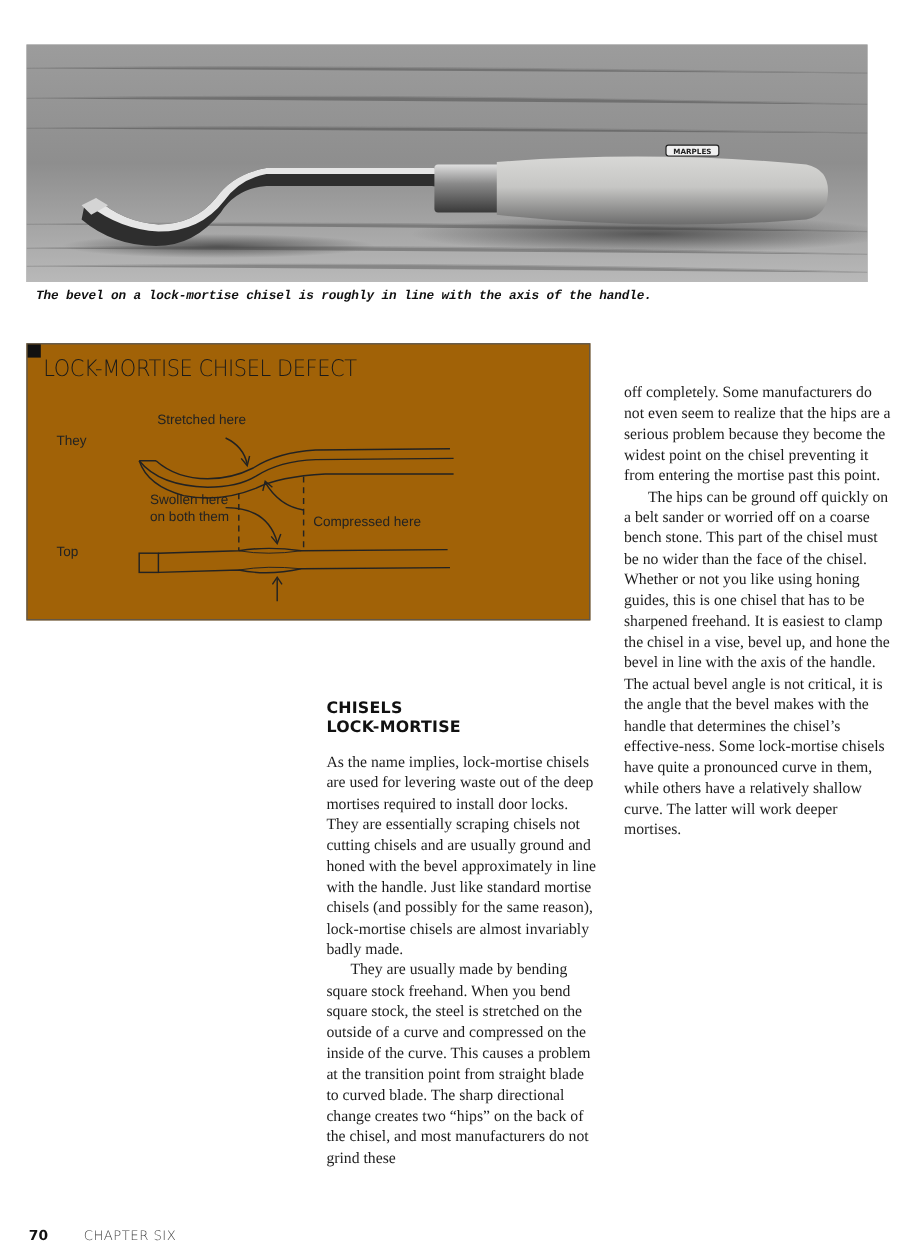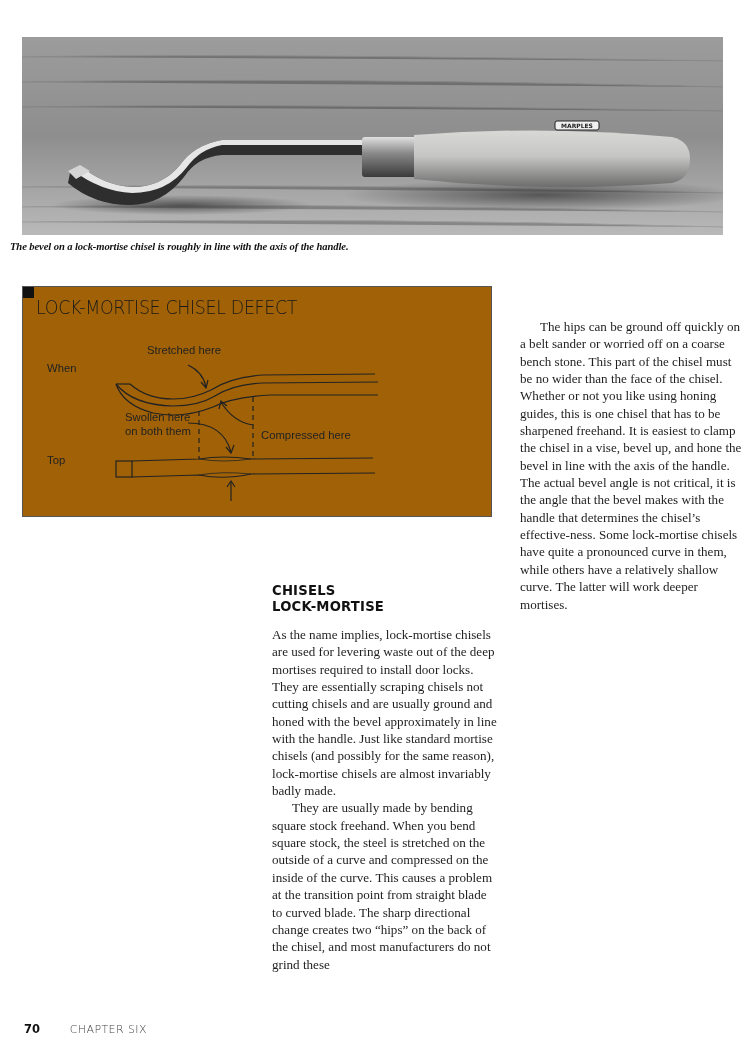--- a/index.html
+++ b/index.html
@@ -6,22 +6,22 @@
     body {
       width: 751px; height: 1050px; background: #ffffff; position: relative; overflow: hidden;
       font-family: "Liberation Serif", serif; color: #1b1b1b;
     }
     .photo {
       position: absolute; left: 22px; top: 37px; width: 701px; height: 198px;
       overflow: hidden; background: #9a9a9a;
     }
     .photo svg { display: block; }
     .caption {
-      position: absolute; left: 10px; top: 241px; width: 700px;
-      font-family: Liberation Serif, serif; font-style: italic; font-weight: bold;
+      position: absolute; left: 30px; top: 241px; width: 700px;
+      font-family: Liberation Mono, monospace; font-style: italic; font-weight: bold;
       font-size: 10.6px; color: #111; letter-spacing: -0.1px;
     }
     .figure-box {
       position: absolute; left: 22px; top: 286px; width: 470px; height: 231px;
       border: 1px solid #555; box-sizing: border-box; background: #a16207;
     }
     .figure-marker {
       position: absolute; left: 0px; top: 0px; width: 11px; height: 11px; background: #111;
     }
     .figure-title {
@@ -132,38 +132,39 @@
       <path d="M109 174 L176 172 Q200 168 228 172 L350 171"></path>
       <path d="M109 190 L176 188 Q200 193 228 187 L352 186"></path>
       <path d="M176 172 Q200 176 228 172" stroke-width="0.8"></path>
       <path d="M176 188 Q200 184 228 187" stroke-width="0.8"></path>
 
       <line x1="208" y1="214" x2="208" y2="195"></line>
       <path d="M204 200 L208 194 L212 200"></path>
     </g>
   </svg>
 
-  <div class="fig-label" style="left:24px; top:75px;">When</div>
+  <div class="fig-label" style="left:24px; top:75px;">They</div>
   <div class="fig-label" style="left:24px; top:167px;">Top</div>
-  <div class="fig-label" style="left:124px; top:57px;">Stretched here</div>
+  <div class="fig-label" style="left:108px; top:57px;">Stretched here</div>
   <div class="fig-label" style="left:102px; top:124px;">Swollen here</div>
   <div class="fig-label" style="left:102px; top:138px;">on both them</div>
   <div class="fig-label" style="left:238px; top:142px;">Compressed here</div>
 </div>
 
 <div class="section-head">
   <div>CHISELS</div>
   <div>LOCK-MORTISE</div>
 </div>
 
 <div class="col col-middle">
   <p>As the name implies, lock-mortise chisels are used for levering waste out of the deep mortises required to install door locks. They are essentially scraping chisels not cutting chisels and are usually ground and honed with the bevel approximately in line with the handle. Just like standard mortise chisels (and possibly for the same reason), lock-mortise chisels are almost invariably badly made.</p>
   <p class="indent">They are usually made by bending square stock freehand. When you bend square stock, the steel is stretched on the outside of a curve and compressed on the inside of the curve. This causes a problem at the transition point from straight blade to curved blade. The sharp directional change creates two “hips” on the back of the chisel, and most manufacturers do not grind these</p>
 </div>
 
 <div class="col col-right">
+  <p>off completely. Some manufacturers do not even seem to realize that the hips are a serious problem because they become the widest point on the chisel preventing it from entering the mortise past this point.</p>
   <p class="indent">The hips can be ground off quickly on a belt sander or worried off on a coarse bench stone. This part of the chisel must be no wider than the face of the chisel. Whether or not you like using honing guides, this is one chisel that has to be sharpened freehand. It is easiest to clamp the chisel in a vise, bevel up, and hone the bevel in line with the axis of the handle. The actual bevel angle is not critical, it is the angle that the bevel makes with the handle that determines the chisel’s effective-ness. Some lock-mortise chisels have quite a pronounced curve in them, while others have a relatively shallow curve. The latter will work deeper mortises.</p>
 </div>
 
 <div class="footer">
   <span class="page-num">70</span>
   <span class="chapter">CHAPTER SIX</span>
 </div>
 
 </body></html>

